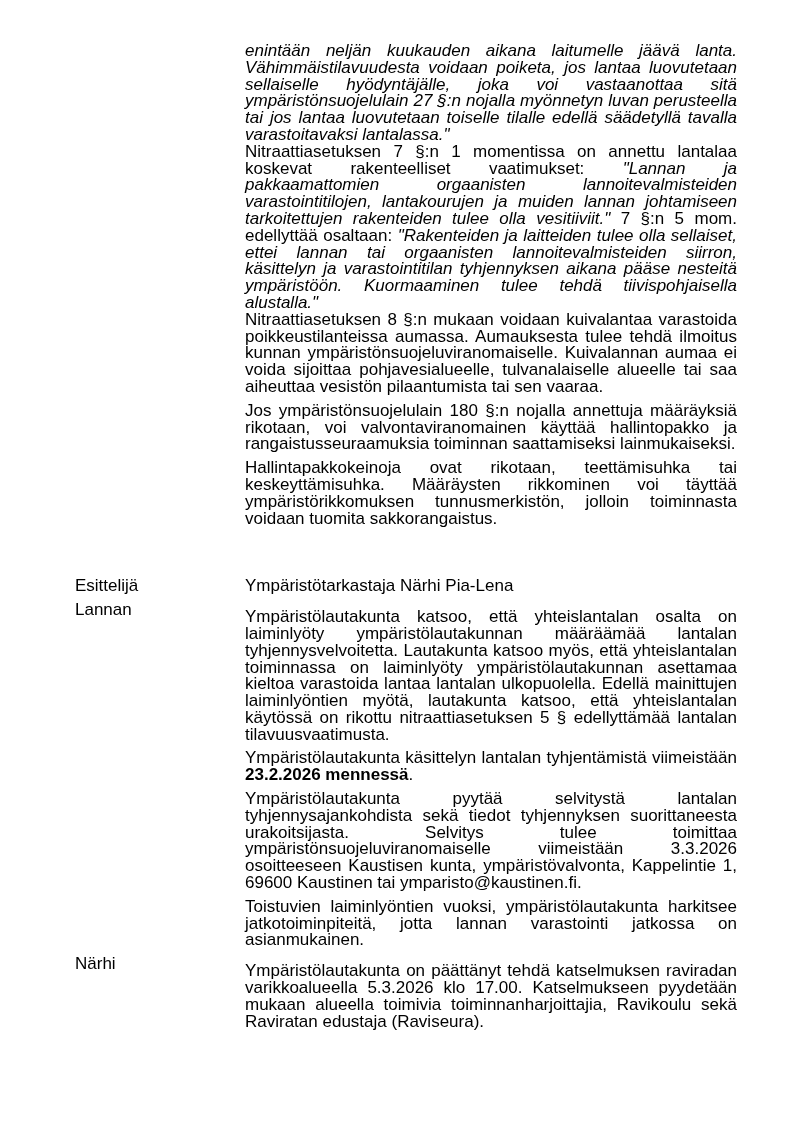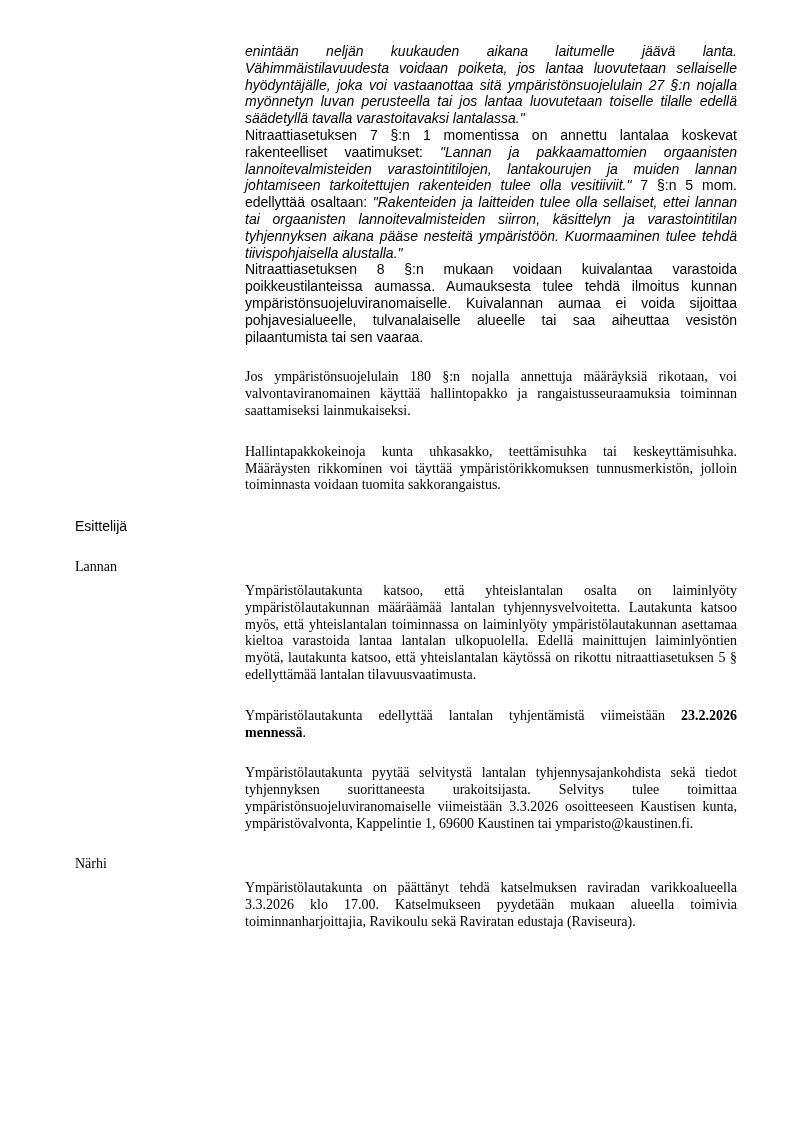--- a/index.html
+++ b/index.html
@@ -7,65 +7,69 @@
     padding: 0;
     background: #ffffff;
   }
   .page {
     position: relative;
     width: 794px;
     height: 1122px;
     background: #ffffff;
     color: #000000;
     font-family: "Liberation Sans", sans-serif;
-    font-size: 14px;
+    font-size: 17px;
     line-height: 16.8px;
     padding: 43px 57px 16px 75px;
     box-sizing: border-box;
     overflow: hidden;
   }
   .row { display: flex; align-items: flex-start; }
   .label-col { width: 170px; flex-shrink: 0; }
   .content-col { flex: 1; min-width: 0; }
   p { margin: 0; }
   .just { text-align: justify; }
   .italic { font-style: italic; }
   strong { font-weight: bold; }
-  .gap { margin-top: 24px; font-family: Liberation Serif, serif; }
-  .gap2 { margin-top: 24px; }
+  .gap { margin-top: 7px; }
+  .gap2 { margin-top: 51px; }
 </style>
 </head>
 <body>
 
 <div class="page">
 
   <section class="row">
     <div class="label-col"></div>
     <div class="content-col">
       <p class="just italic">enintään neljän kuukauden aikana laitumelle jäävä lanta. Vähimmäistilavuudesta voidaan poiketa, jos lantaa luovutetaan sellaiselle hyödyntäjälle, joka voi vastaanottaa sitä ympäristönsuojelulain 27 §:n nojalla myönnetyn luvan perusteella tai jos lantaa luovutetaan toiselle tilalle edellä säädetyllä tavalla varastoitavaksi lantalassa."</p>
       <p class="just"><span>Nitraattiasetuksen 7 §:n 1 momentissa on annettu lantalaa koskevat rakenteelliset vaatimukset: </span><span class="italic">"Lannan ja pakkaamattomien orgaanisten lannoitevalmisteiden varastointitilojen, lantakourujen ja muiden lannan johtamiseen tarkoitettujen rakenteiden tulee olla vesitiiviit."</span><span> 7 §:n 5 mom. edellyttää osaltaan: </span><span class="italic">"Rakenteiden ja laitteiden tulee olla sellaiset, ettei lannan tai orgaanisten lannoitevalmisteiden siirron, käsittelyn ja varastointitilan tyhjennyksen aikana pääse nesteitä ympäristöön. Kuormaaminen tulee tehdä tiivispohjaisella alustalla."</span></p>
       <p class="just">Nitraattiasetuksen 8 §:n mukaan voidaan kuivalantaa varastoida poikkeustilanteissa aumassa. Aumauksesta tulee tehdä ilmoitus kunnan ympäristönsuojeluviranomaiselle. Kuivalannan aumaa ei voida sijoittaa pohjavesialueelle, tulvanalaiselle alueelle tai saa aiheuttaa vesistön pilaantumista tai sen vaaraa.</p>
       <p class="just gap">Jos ympäristönsuojelulain 180 §:n nojalla annettuja määräyksiä rikotaan, voi valvontaviranomainen käyttää hallintopakko ja rangaistusseuraamuksia toiminnan saattamiseksi lainmukaiseksi.</p>
-      <p class="just gap">Hallintapakkokeinoja kunta uhkasakko, teettämisuhka tai keskeyttämisuhka. Määräysten rikkominen voi täyttää ympäristörikkomuksen tunnusmerkistön, jolloin toiminnasta voidaan tuomita sakkorangaistus.</p>
+      <p class="just gap">Hallintapakkokeinoja ovat rikotaan, teettämisuhka tai keskeyttämisuhka. Määräysten rikkominen voi täyttää ympäristörikkomuksen tunnusmerkistön, jolloin toiminnasta voidaan tuomita sakkorangaistus.</p>
     </div>
   </section>
 
   <section class="row gap2">
     <div class="label-col">Esittelijä</div>
+    <div class="content-col">
+      <p>Ympäristötarkastaja Närhi Pia-Lena</p>
+    </div>
   </section>
 
   <section class="row gap">
     <div class="label-col">Lannan</div>
     <div class="content-col">
       <p class="just gap">Ympäristölautakunta katsoo, että yhteislantalan osalta on laiminlyöty ympäristölautakunnan määräämää lantalan tyhjennysvelvoitetta. Lautakunta katsoo myös, että yhteislantalan toiminnassa on laiminlyöty ympäristölautakunnan asettamaa kieltoa varastoida lantaa lantalan ulkopuolella. Edellä mainittujen laiminlyöntien myötä, lautakunta katsoo, että yhteislantalan käytössä on rikottu nitraattiasetuksen 5 § edellyttämää lantalan tilavuusvaatimusta.</p>
-      <p class="just gap"><span>Ympäristölautakunta edellyttää lantalan tyhjentämistä viimeistään </span><strong>23.2.2026 mennessä</strong><span>.</span></p>
+      <p class="just gap"><span>Ympäristölautakunta käsittelyn lantalan tyhjentämistä viimeistään </span><strong>23.2.2026 mennessä</strong><span>.</span></p>
       <p class="just gap">Ympäristölautakunta pyytää selvitystä lantalan tyhjennysajankohdista sekä tiedot tyhjennyksen suorittaneesta urakoitsijasta. Selvitys tulee toimittaa ympäristönsuojeluviranomaiselle viimeistään 3.3.2026 osoitteeseen Kaustisen kunta, ympäristövalvonta, Kappelintie 1, 69600 Kaustinen tai ymparisto@kaustinen.fi.</p>
+      <p class="just gap">Toistuvien laiminlyöntien vuoksi, ympäristölautakunta harkitsee jatkotoiminpiteitä, jotta lannan varastointi jatkossa on asianmukainen.</p>
     </div>
   </section>
 
   <section class="row gap">
     <div class="label-col">Närhi</div>
     <div class="content-col">
-      <p class="just gap">Ympäristölautakunta on päättänyt tehdä katselmuksen raviradan varikkoalueella 3.3.2026 klo 17.00. Katselmukseen pyydetään mukaan alueella toimivia toiminnanharjoittajia, Ravikoulu sekä Raviratan edustaja (Raviseura).</p>
+      <p class="just gap">Ympäristölautakunta on päättänyt tehdä katselmuksen raviradan varikkoalueella 5.3.2026 klo 17.00. Katselmukseen pyydetään mukaan alueella toimivia toiminnanharjoittajia, Ravikoulu sekä Raviratan edustaja (Raviseura).</p>
     </div>
   </section>
 
 </div>
 
 </body></html>

